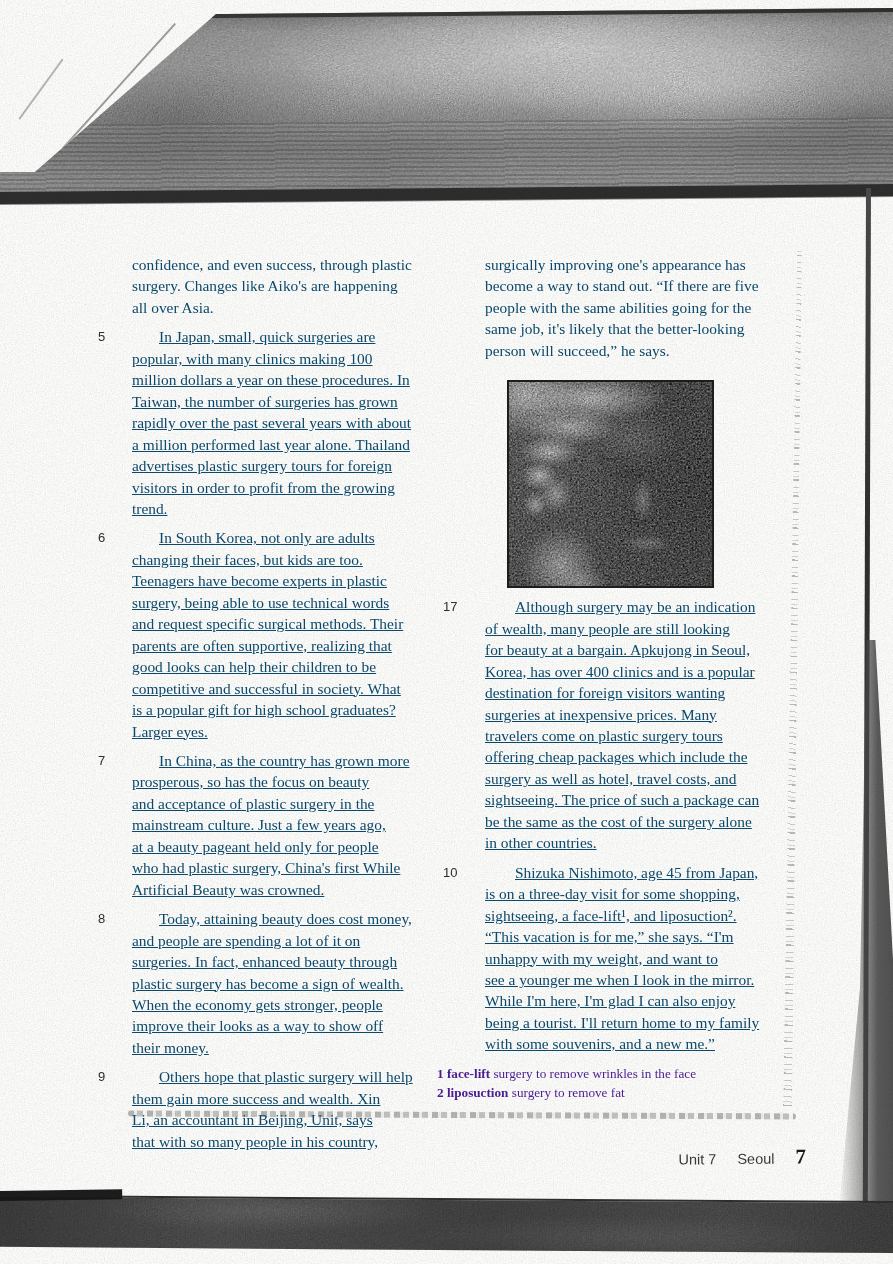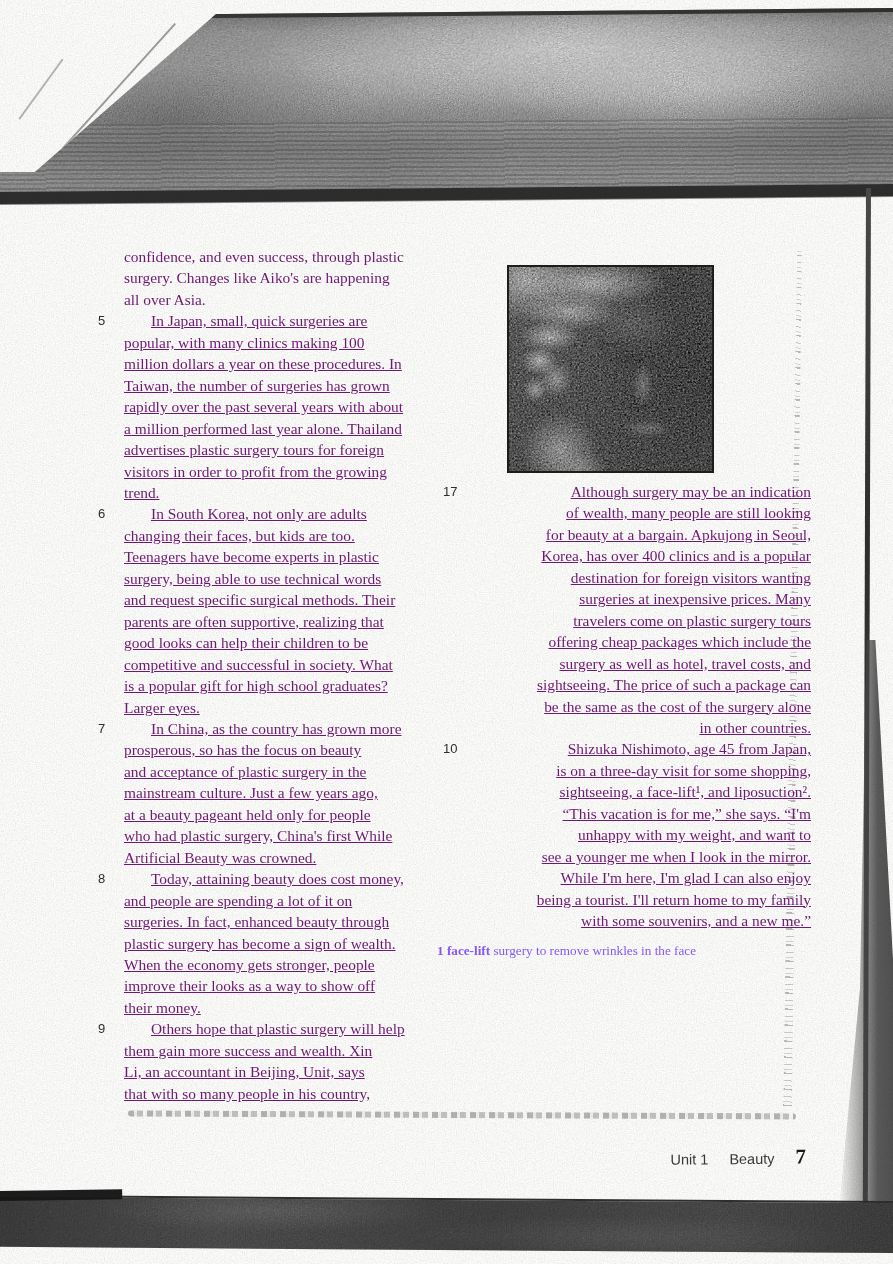--- a/index.html
+++ b/index.html
@@ -87,26 +87,26 @@
     background:repeating-linear-gradient(88deg,
       rgba(90,90,90,.8) 0 6px, rgba(160,160,160,.25) 6px 9px,
       rgba(105,105,105,.7) 9px 15px, rgba(200,200,200,.1) 15px 19px);
   }
   
   .col{position:absolute;color:#232323;}
   .col-left{left:124px;top:246px;width:352px;}
   .col-right{left:477px;top:246px;width:334px;}
   .para-wrap{position:relative;}
   .para{
-    white-space:pre;margin:0;
+    white-space:pre;margin:8px;
     font:15.4px/21.45px "Liberation Serif", serif;
-    color:#701a75;
+    color:#0c4a6e;
   }
   .indent{text-indent:27px;text-decoration:underline;}
-  .col-right .indent{text-indent:30px;text-align:right;}
+  .col-right .indent{text-indent:30px;}
   .pnum{
     position:absolute;left:-26px;top:3px;
     font:13px/15px "Liberation Sans", sans-serif;color:#2f2f2f;
   }
   .col-right .pnum{left:-34px;}
   
   .photo{
     position:relative;margin:19px 0 8px 30px;width:203px;height:204px;
     border:2px solid #1e1e1e;background:#2b2b2b;overflow:hidden;
   }
@@ -128,21 +128,21 @@
       radial-gradient(14px 30px at 66% 58%, rgba(190,190,190,.55), rgba(190,190,190,0) 75%),
       radial-gradient(24px 10px at 63% 67%, rgba(10,10,10,.7), rgba(10,10,10,0) 75%),
       radial-gradient(34px 12px at 68% 79%, rgba(172,172,172,.5), rgba(172,172,172,0) 75%),
       radial-gradient(90px 60px at 82% 8%, rgba(20,20,20,.8), rgba(20,20,20,0) 78%),
       radial-gradient(160px 180px at 94% 50%, rgba(12,12,12,.9), rgba(40,40,40,.15) 80%),
       linear-gradient(150deg,#4a4a4a,#343434 45%,#202020 100%);
   }
   .noise{position:absolute;inset:0;width:100%;height:100%;}
   
   .footnotes{margin:9px 0 0 -40px;}
-  .footnote{font:13.2px/19.5px "Liberation Serif", serif;color:#8b5cf6;}
+  .footnote{font:13.2px/19.5px "Liberation Serif", serif;color:#4c1d95;}
   .fn-num,.fn-term{font-weight:bold;}
   
   .footer{
     position:absolute;left:0;top:1148px;width:806px;
     display:flex;justify-content:flex-end;align-items:baseline;gap:21px;
     transform:rotate(-0.5deg);
     font:14.5px "Liberation Sans", sans-serif;color:#3b3b3b;
   }
   .pageno{
     font:bold 21px "Liberation Serif", serif;color:#1b1b1b;margin-left:0;
@@ -228,20 +228,27 @@
   <div class="para-wrap">
     <span class="pnum">9</span>
     <p class="para indent">Others hope that plastic surgery will help
 them gain more success and wealth. Xin
 Li, an accountant in Beijing, Unit, says
 that with so many people in his country,</p>
   </div>
 </div>
 
 <div class="col col-right">
+  <div class="para-wrap">
+    <p class="para">surgically improving one's appearance has
+become a way to stand out. “If there are five
+people with the same abilities going for the
+same job, it's likely that the better-looking
+person will succeed,” he says.</p>
+  </div>
 
   <div class="photo">
     <div class="photo-art"></div>
     <svg class="noise" preserveAspectRatio="none">
       <filter id="grainPhotoB">
           <feTurbulence type="fractalNoise" baseFrequency="0.6" numOctaves="3" stitchTiles="stitch"></feTurbulence>
         <feColorMatrix type="matrix" values="0 0 0 0 0  0 0 0 0 0  0 0 0 0 0  0.8 0.8 0.8 0 -0.7"></feColorMatrix>
         </filter>
       <filter id="grainPhotoW">
           <feTurbulence type="fractalNoise" baseFrequency="0.55" numOctaves="3" stitchTiles="stitch" seed="7"></feTurbulence>
@@ -279,26 +286,31 @@
 being a tourist. I'll return home to my family
 with some souvenirs, and a new me.”</p>
   </div>
 
   <div class="footnotes">
     <div class="footnote">
       <span class="fn-num">1</span>
       <span class="fn-term">face-lift</span>
       <span class="fn-def">surgery to remove wrinkles in the face</span>
     </div>
+    <div class="footnote">
+      <span class="fn-num">2</span>
+      <span class="fn-term">liposuction</span>
+      <span class="fn-def">surgery to remove fat</span>
+    </div>
   </div>
 </div>
 
 <div class="footer">
-  <span>Unit 1</span>
-  <span>Beauty</span>
+  <span>Unit 7</span>
+  <span>Seoul</span>
   <span class="pageno">7</span>
 </div>
 
 <div class="scan-bottom">
   <div class="bottom-lip"></div>
   <svg class="noise" preserveAspectRatio="none">
     <filter id="grainBottom">
         <feTurbulence type="fractalNoise" baseFrequency="0.75" numOctaves="3" stitchTiles="stitch" seed="3"></feTurbulence>
       <feColorMatrix type="matrix" values="0 0 0 0 0  0 0 0 0 0  0 0 0 0 0  0.5 0.5 0.5 0 -0.45"></feColorMatrix>
       </filter>

